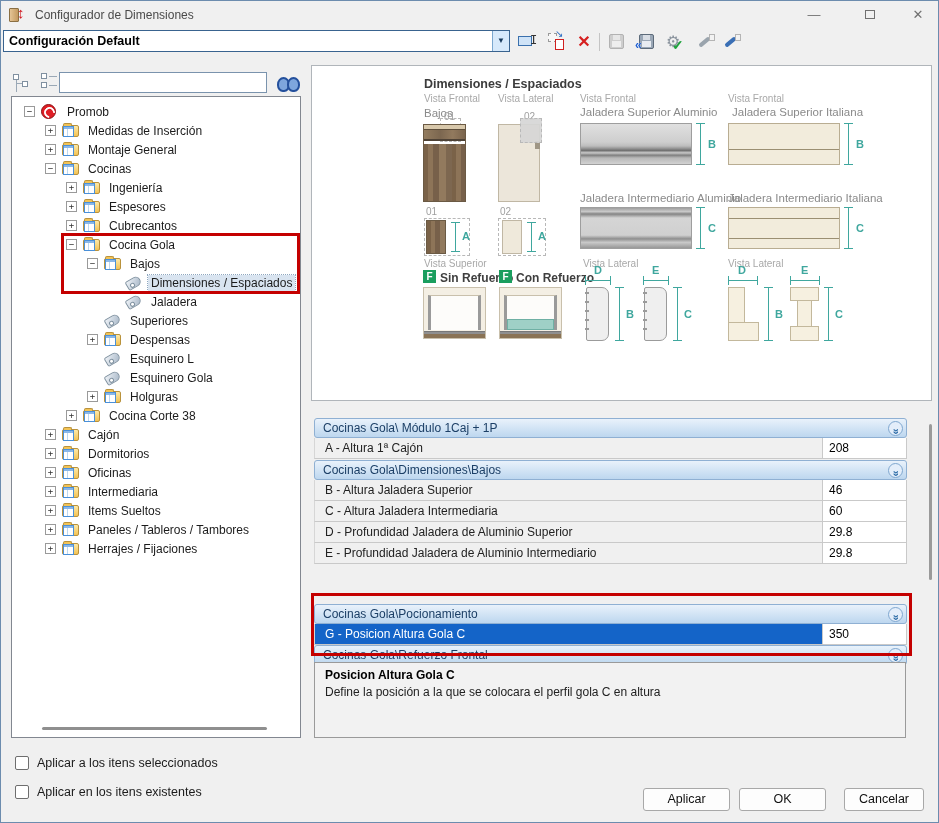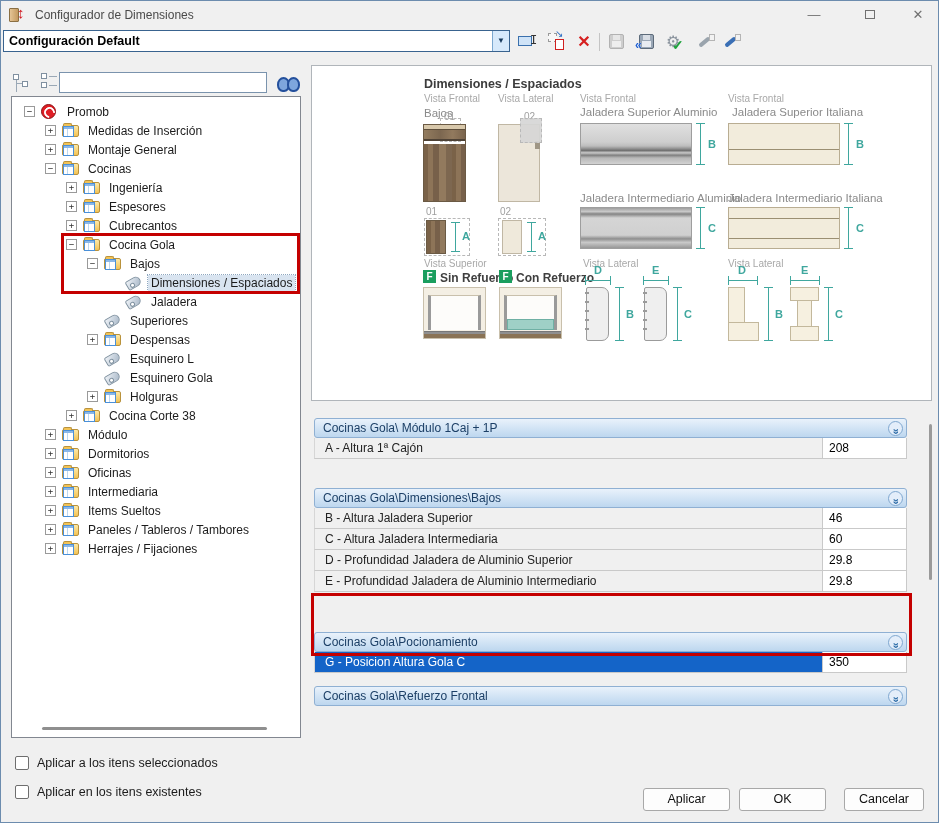--- a/index.html
+++ b/index.html
@@ -103,23 +103,23 @@
   .topview{position:absolute;width:63px;height:52px;background:#f4efe4;border:1px solid #c9c0ac}
   .topview .inner{position:absolute;left:4px;top:7px;right:4px;bottom:8px;background:#fdfcfa;border-left:3px solid #9a9a9a;border-right:3px solid #9a9a9a;border-top:1px solid #c9c0ac}
   .topview .bottomstrip{position:absolute;left:0;bottom:0;width:100%;height:7px;background:linear-gradient(#8f8f8f 0 2px,#8a7355 2px);border-top:1px solid #777}
   .topview .teal{position:absolute;left:7px;right:7px;bottom:8px;height:11px;background:#9fd0c6;border:1px solid #6fb0a4}
   .cprof{position:absolute;background:#efefef;border:1px solid #9b9b9b;border-radius:2px 7px 7px 2px}
   .cprof::before{content:"";position:absolute;left:-2px;top:4px;bottom:4px;width:4px;background:repeating-linear-gradient(180deg,#9b9b9b 0 2px,transparent 2px 9px)}
   .creamblock{position:absolute;background:#f6f0e0;border:1px solid #c3b89c}
 
   
   .params{position:absolute;left:313px;top:417px;width:593px}
-  .panel{margin-bottom:29px}
+  .panel{margin-bottom:1px}
   .panel.m2{margin-bottom:40px}
-  .panel.m3{margin-bottom:13px}
+  .panel.m3{margin-bottom:0}
   .phead{position:relative;height:20px;background:linear-gradient(var(--hgrad1),var(--hgrad2));border:1px solid var(--hborder);border-radius:3px;color:var(--htext);font-size:12px;line-height:18px;padding-left:8px}
   .chev{position:absolute;right:3px;top:2px;width:15px;height:15px;border:1px solid #7fa7cf;border-radius:50%;background:#e4eefa;color:#2e6da8;text-align:center}
   .chev span{display:inline-block;font-size:11px;line-height:15px;font-weight:bold;transform:rotate(-90deg)}
   .prow{display:flex;height:21px;border-bottom:1px solid #c9c9c9;border-left:1px solid #d6d6d6;align-items:stretch}
   .plabel{flex:1;padding-left:10px;font-size:12px;line-height:20px;color:#222;overflow:hidden;white-space:nowrap}
   .pval{flex:0 0 85px;background:#fff;border-left:1px solid #c9c9c9;border-right:1px solid #c9c9c9;font-size:12px;line-height:20px;padding-left:6px;color:#000}
   .prow.sel .plabel{background:var(--accent);color:#fff}
   .descbox{position:absolute;left:313px;top:661px;width:592px;height:76px;background:#f2f2f2;border:1px solid #9a9a9a;padding:5px 10px;z-index:4}
   .descbox .dtitle{font-weight:bold;font-size:12px;color:#000;margin-bottom:3px}
   .descbox .dtext{font-size:12px;color:#222}
@@ -316,21 +316,21 @@
         <span class="tree-ico">
           <span class="icon-folder"></span>
         </span>
         <span class="tree-label">Cocina Corte 38</span>
       </div>
       <div class="tree-row" style="padding-left: 33px;">
         <span class="exp">+</span>
         <span class="tree-ico">
           <span class="icon-folder"></span>
         </span>
-        <span class="tree-label">Módulo</span>
+        <span class="tree-label">Cajón</span>
       </div>
       <div class="tree-row" style="padding-left: 33px;">
         <span class="exp">+</span>
         <span class="tree-ico">
           <span class="icon-folder"></span>
         </span>
         <span class="tree-label">Dormitorios</span>
       </div>
       <div class="tree-row" style="padding-left: 33px;">
         <span class="exp">+</span>
@@ -505,20 +505,24 @@
         <div class="prow sel">
           <span class="plabel">G - Posicion Altura Gola C</span>
           <span class="pval">350</span>
         </div>
       </div>
       <div class="panel">
         <div class="phead"><span>Cocinas Gola\Refuerzo Frontal</span><span class="chev"><span>«</span></span></div>
       </div>
     </div>
 
+  <div class="descbox">
+    <div class="dtitle">Posicion Altura Gola C</div>
+    <div class="dtext">Define la posición a la que se colocara el perfil gola C en altura</div>
+  </div>
 
   <span class="vscroll"></span>
 
   <div class="annot" style="left:310px;top:592px;width:601px;height:63px"></div>
 
   <div class="cbrow" style="top:754px">
     <span class="box"></span>
     <span class="lbl">Aplicar a los itens seleccionados</span>
   </div>
   <div class="cbrow" style="top:783px">

